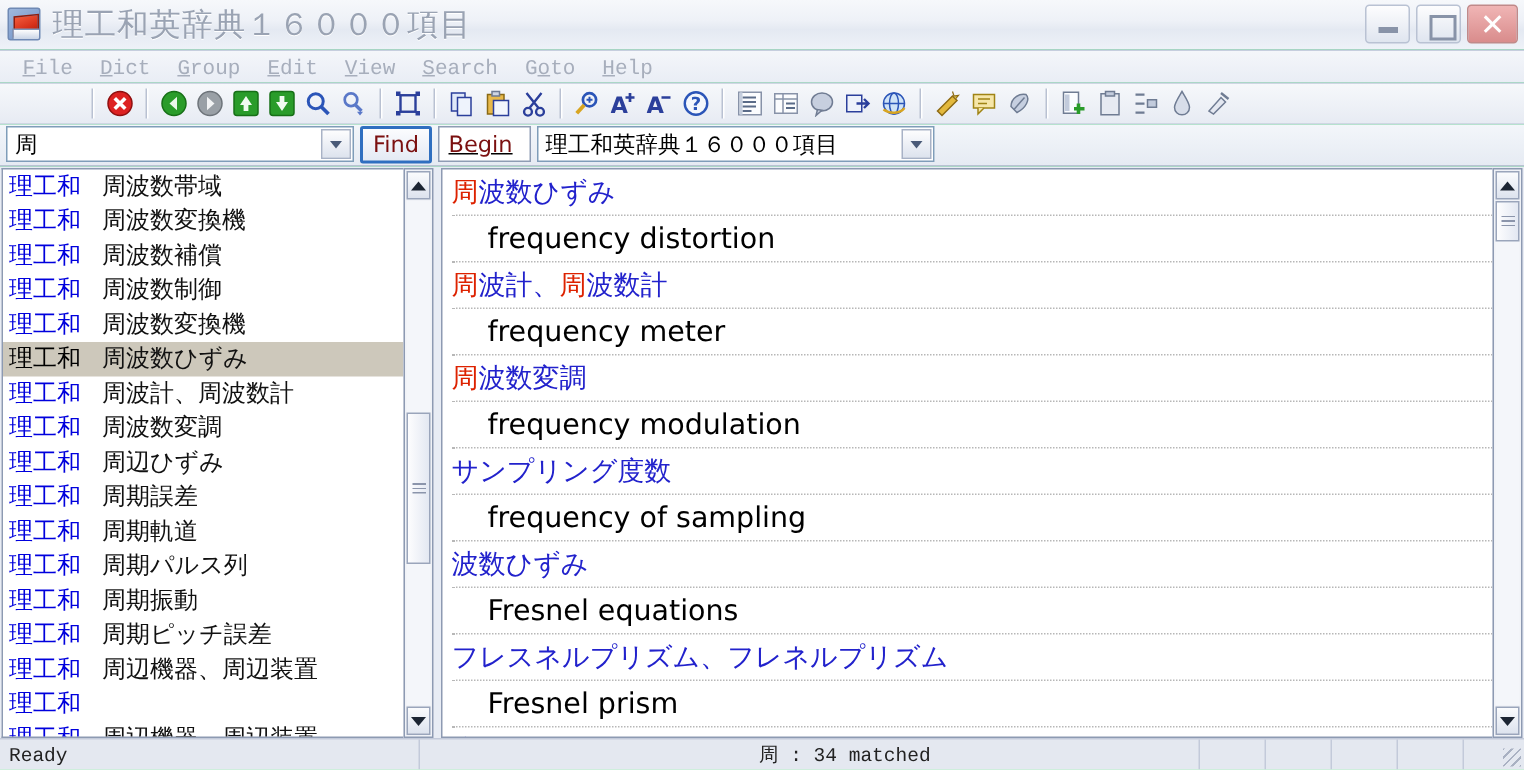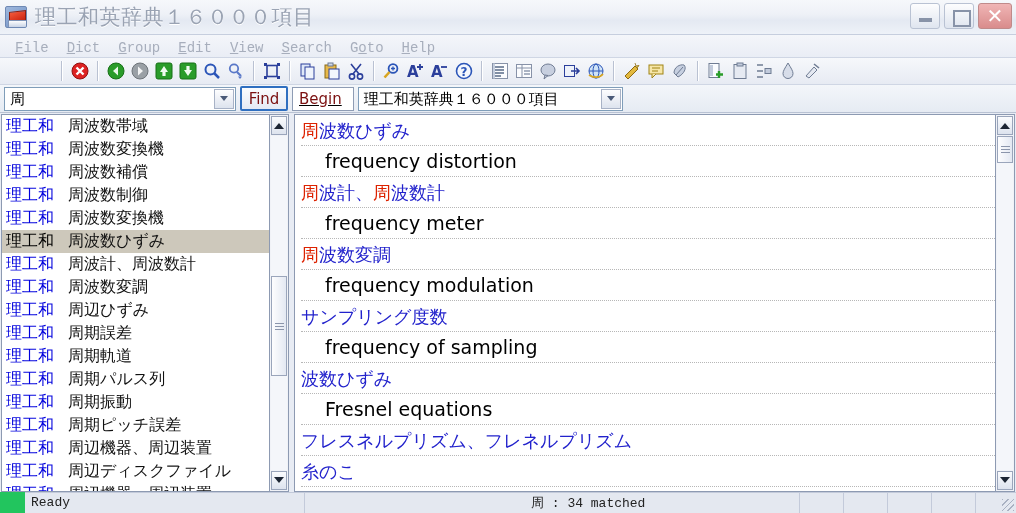--- a/index.html
+++ b/index.html
@@ -288,21 +288,20 @@
 
   
   .statusbar {
     height: 22px;
     background: #e4e8f0;
     border-top: 1px solid #c3cada;
     display: flex; align-items: stretch;
     font-family: "Liberation Mono", monospace;
     font-size: 13px;
     color: #222;
-    margin-left: 25px;
   }
   .st-cell {
     border-right: 1px solid #c3cada;
     display: flex; align-items: center;
     padding: 0 6px;
   }
   .st-ready { width: 280px; }
   .st-match { flex: 1 1 auto; justify-content: flex-start; padding-left: 226px; }
   .st-small { width: 44px; }
   .st-last { width: 40px; border-right: none; position: relative; }
@@ -616,21 +615,20 @@
           <div class="list-row">
             <span class="tag">理工和</span>
             <span class="term">周期ピッチ誤差</span>
           </div>
           <div class="list-row">
             <span class="tag">理工和</span>
             <span class="term">周辺機器、周辺装置</span>
           </div>
           <div class="list-row">
             <span class="tag">理工和</span>
-            <span class="term">周辺ディスクファイル</span>
           </div>
           <div class="list-row">
             <span class="tag">理工和</span>
             <span class="term">周辺機器、周辺装置</span>
           </div>
         </div>
     </div>
 
     <div class="vscroll">
       <div class="sb-btn up">
@@ -652,20 +650,21 @@
           <div class="entry-def">frequency distortion</div>
           <div class="entry-head"><span class="hit">周</span><span>波計、</span><span class="hit">周</span><span>波数計</span></div>
           <div class="entry-def">frequency meter</div>
           <div class="entry-head"><span class="hit">周</span><span>波数変調</span></div>
           <div class="entry-def">frequency modulation</div>
           <div class="entry-head"><span>サンプリング度数</span></div>
           <div class="entry-def">frequency of sampling</div>
           <div class="entry-head"><span>波数ひずみ</span></div>
           <div class="entry-def">Fresnel equations</div>
           <div class="entry-head"><span>フレスネルプリズム、フレネルプリズム</span></div>
+          <div class="entry-def">Fresnel prism</div>
           <div class="entry-head"><span>糸のこ</span></div>
         </div>
     </div>
 
     <div class="vscroll" style="margin-right:1px;">
       <div class="sb-btn up">
           <span class="g"></span>
         </div>
       <div class="sb-track">
         <div class="sb-thumb" style="top:0;height:8%;">

